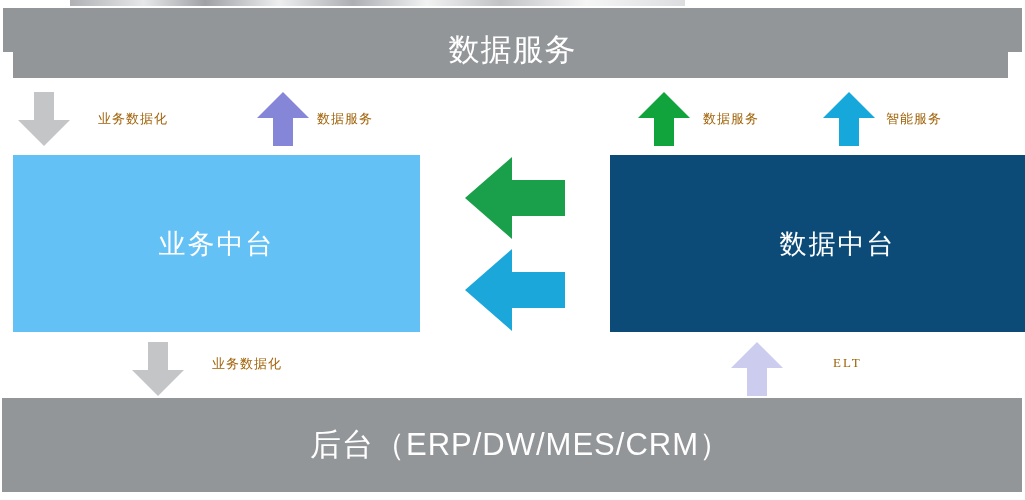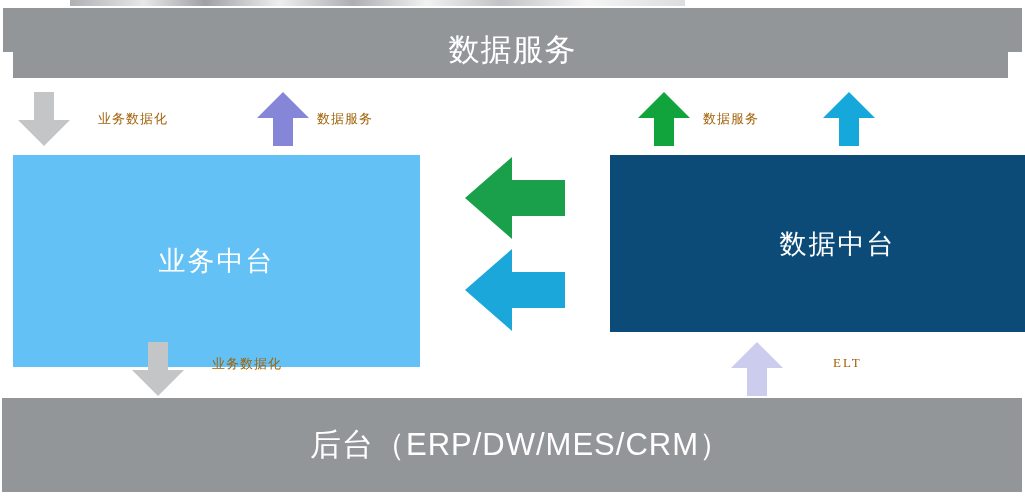--- a/index.html
+++ b/index.html
@@ -59,21 +59,21 @@
   
   .platform {
     position: absolute;
     display: flex;
     align-items: center;
     justify-content: center;
     color: #ffffff;
     font-size: 27px;
     letter-spacing: 2px;
   }
-  .platform-business { left: 13px;  top: 155px; width: 407px; height: 212px;
+  .platform-business { left: 13px;  top: 155px; width: 407px; height: 177px;
                        background: #63c1f5; }
   .platform-data     { left: 610px; top: 155px; width: 455px; height: 177px;
                        background: #0c4b77; }
 
   
   .flow-label {
     position: absolute;
     color: #a16207;
     font-size: 13px;
     letter-spacing: 1px;
@@ -114,20 +114,21 @@
       <path d="M26 0 L52 26 H36 V54 H16 V26 H0 Z" fill="#11a33c"></path>
     </svg>
   </div>
   <div class="flow-label" style="left:703px; top:110px;">数据服务</div>
 
   <div class="arrow" style="left:823px; top:92px; width:52px; height:54px;">
     <svg viewBox="0 0 52 54" xmlns="http://www.w3.org/2000/svg">
       <path d="M26 0 L52 26 H36 V54 H16 V26 H0 Z" fill="#17a8db"></path>
     </svg>
   </div>
+  <div class="flow-label" style="left:886px; top:110px;">智能服务</div>
 
   <div class="platform platform-business">
     <span>业务中台</span>
   </div>
 
   <div class="platform platform-data">
     <span>数据中台</span>
   </div>
 
   <div class="arrow" style="left:465px; top:157px; width:100px; height:82px;">

